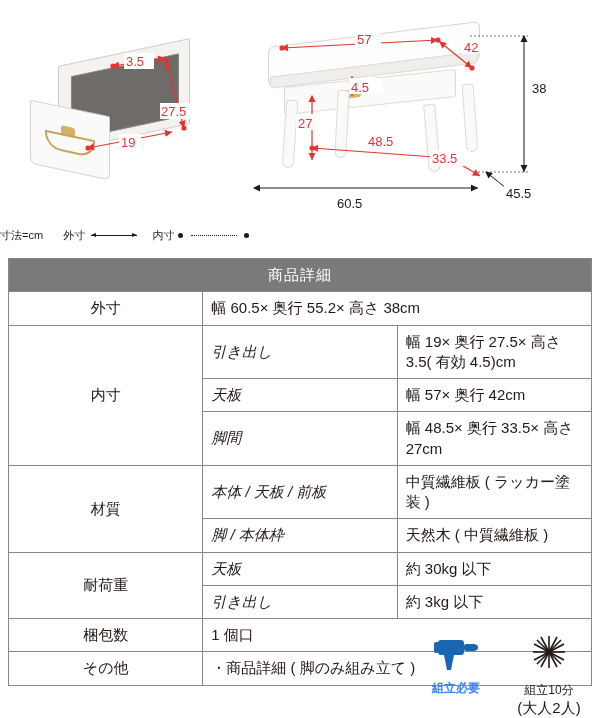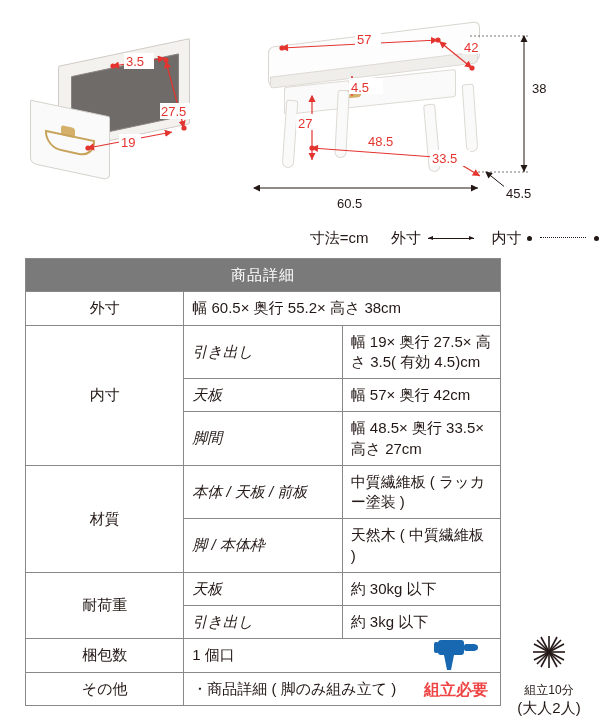--- a/index.html
+++ b/index.html
@@ -170,22 +170,22 @@
     fill: #231815;
     font-family: "Liberation Sans", sans-serif;
     font-size: 13px;
   }
 
   .legend {
     position: absolute;
     left: 0;
     top: 228px;
     width: 600px;
-    text-align: right;
-    font-size: 15px;
+    text-align: left;
+    font-size: 11px;
     color: #231815;
   }
   .legend span { display: inline-block; vertical-align: middle; }
   .legend .lg-line {
     width: 46px;
     height: 1px;
     background: #231815;
     margin: 0 3px;
     position: relative;
   }
@@ -215,23 +215,22 @@
 
   
   .spec-wrap {
     position: absolute;
     left: 8px;
     top: 258px;
     width: 584px;
   }
   table.spec {
     border-collapse: collapse;
-    width: 476px;
+    width: 584px;
     table-layout: fixed;
-    margin-left: 17px;
   }
   table.spec td, table.spec th {
     border: 1px solid #888888;
     padding: 6px 8px;
     font-size: 15px;
     line-height: 1.35;
     color: #231815;
     font-weight: normal;
     vertical-align: middle;
   }
@@ -264,22 +263,22 @@
     width: 600px;
     height: 98px;
   }
   .fi {
     position: absolute;
     text-align: center;
   }
   .fi-drill { left: 408px; top: 10px; width: 96px; }
   .fi-time  { left: 506px; top: 10px; width: 86px; }
   .fi-label-blue {
-    color: #ef4444;
-    font-size: 16px;
+    color: #3b82f6;
+    font-size: 12px;
     font-weight: bold;
     margin-top: 2px;
   }
   .fi-label {
     color: #231815;
     font-size: 12px;
     margin-top: 4px;
   }
   .fi-sub {
     color: #231815;

